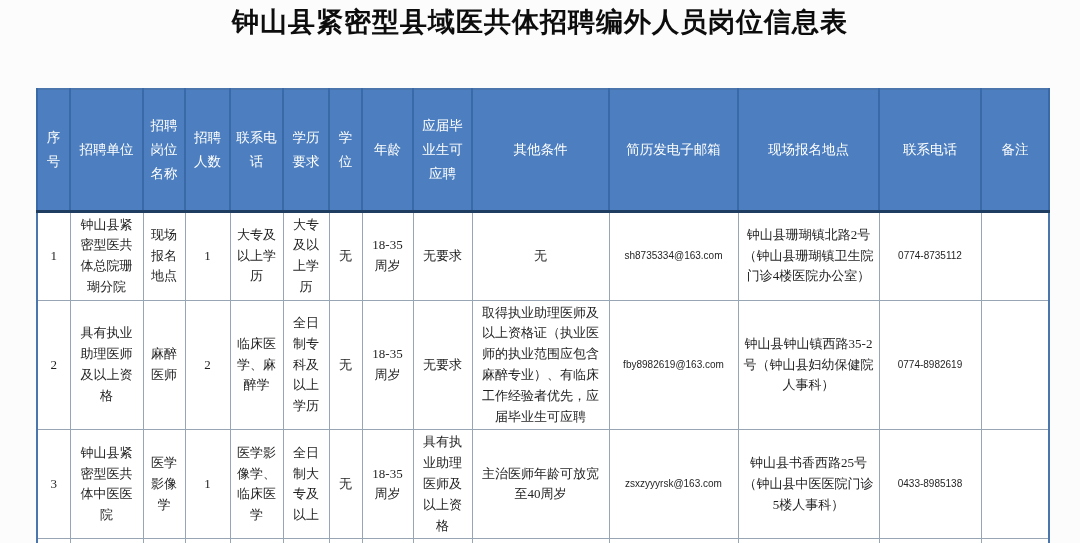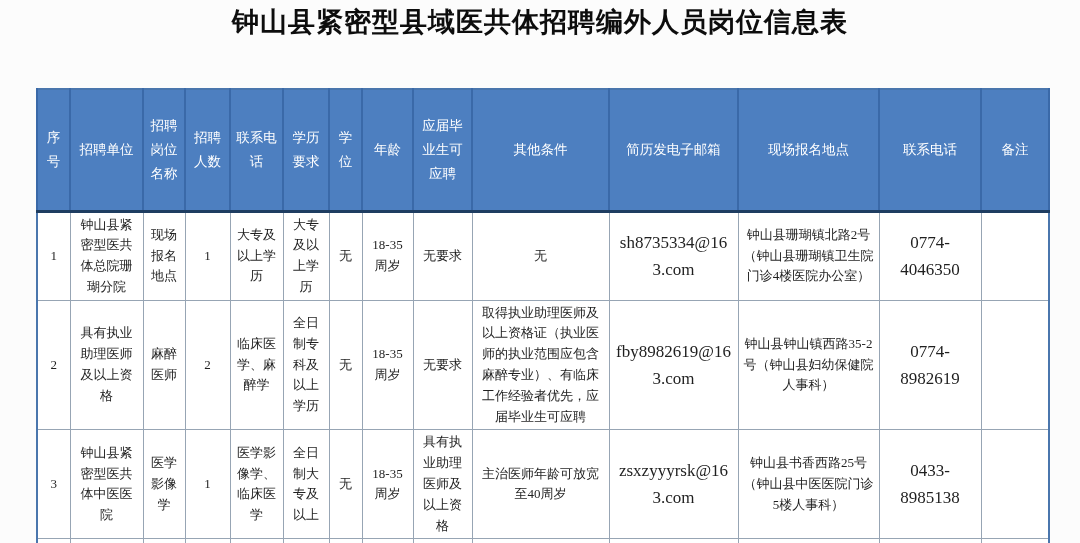--- a/index.html
+++ b/index.html
@@ -49,22 +49,22 @@
     border:1px solid #97a5b4;
     font-size:13px;
     text-align:center;
     vertical-align:middle;
     padding:2px 4px;
     line-height:1.6;
     color:#1f1f1f;
   }
   tbody tr.empty-row td { height:10px; padding:0; }
   td.mono {
-    font-family:Liberation Serif, serif;
-    font-size:17px;
+    font-family:Liberation Sans, sans-serif;
+    font-size:10px;
   }
   td.break { word-break:break-all; }
 </style>
 </head>
 <body>
 
 <div class="title">钟山县紧密型县域医共体招聘编外人员岗位信息表</div>
 
 <div class="table-wrap">
   <table>
@@ -109,21 +109,21 @@
           <td>现场报名地点</td>
           <td>1</td>
           <td>大专及以上学历</td>
           <td>大专及以上学历</td>
           <td>无</td>
           <td>18-35周岁</td>
           <td>无要求</td>
           <td>无</td>
           <td class="mono break">sh8735334@163.com</td>
           <td>钟山县珊瑚镇北路2号（钟山县珊瑚镇卫生院门诊4楼医院办公室）</td>
-          <td class="mono">0774-4046350</td>
+          <td class="mono">0774-8735112</td>
           <td></td>
         </tr>
         <tr style="height: 120px;">
           <td>2</td>
           <td>具有执业助理医师及以上资格</td>
           <td>麻醉医师</td>
           <td>2</td>
           <td>临床医学、麻醉学</td>
           <td>全日制专科及以上学历</td>
           <td>无</td>

